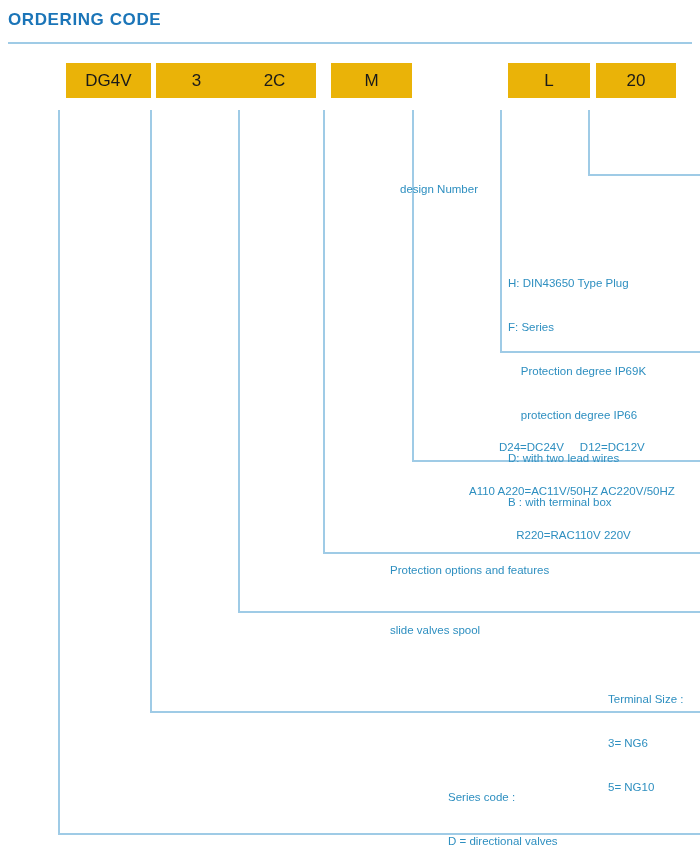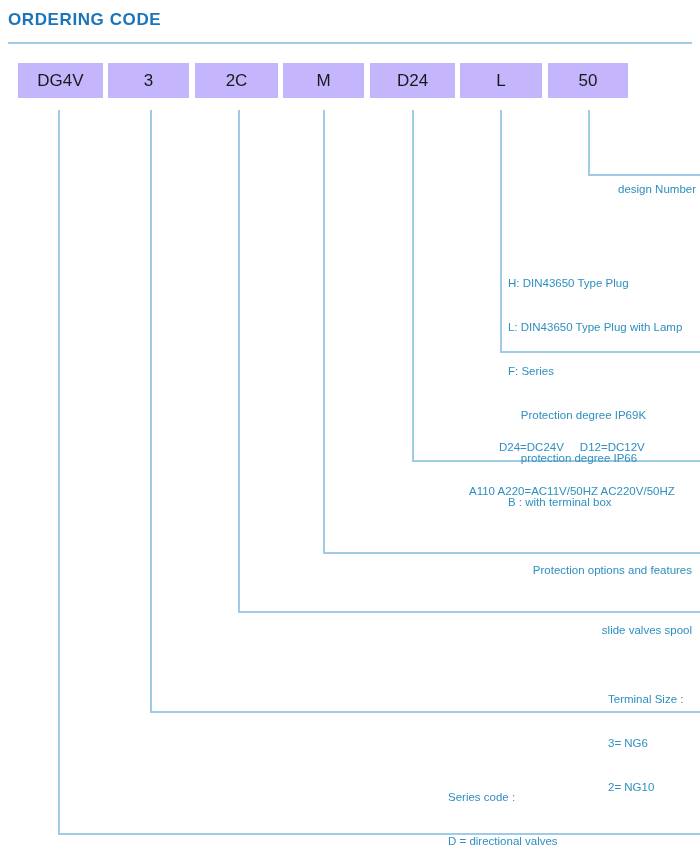--- a/index.html
+++ b/index.html
@@ -20,57 +20,57 @@
     color:#1b75b8;white-space:nowrap;
   }
   #title-rule{
     position:absolute;left:8px;top:42px;width:684px;height:2px;
     background:#9fcbe6;
   }
 
   
   .code-box{
     position:absolute;top:63px;height:35px;
-    background:#c4b5fd;
+    background:#eab308;
     color:#1a1a1a;
     font-size:17px;
     display:flex;align-items:center;justify-content:center;
     white-space:nowrap;
+    margin-left:48px;
   }
 
   
   .vline{position:absolute;width:2px;background:#9fcbe6;}
   .hline{position:absolute;height:2px;background:#9fcbe6;}
 
   
   .note{
     position:absolute;
     color:#2e8fc0;
     font-size:11.5px;
     line-height:14.6px;
     white-space:pre;
   }
-  .note.right{text-align:right;}
+  .note.right{text-align:left;}
   .note .ln{display:block;}
 </style>
 </head>
 <body>
 
 <div class="root">
 
   <div id="page-title">ORDERING CODE</div>
   <div id="title-rule"></div>
 
   <div class="code-box" style="left:18px;width:85px;">DG4V</div>
   <div class="code-box" style="left:108px;width:81px;">3</div>
-  <div class="code-box" style="left:195px;width:83px;">2C</div>
+  <div class="code-box" style="left:185px;width:83px;">2C</div>
   <div class="code-box" style="left:283px;width:81px;">M</div>
-  <div class="code-box" style="left:370px;width:85px;">D24</div>
   <div class="code-box" style="left:460px;width:82px;">L</div>
-  <div class="code-box" style="left:548px;width:80px;">50</div>
+  <div class="code-box" style="left:548px;width:80px;">20</div>
 
   <div class="vline" style="left:58px;top:110px;height:725px;"></div>
   <div class="vline" style="left:150px;top:110px;height:603px;"></div>
   <div class="vline" style="left:238px;top:110px;height:503px;"></div>
   <div class="vline" style="left:323px;top:110px;height:444px;"></div>
   <div class="vline" style="left:412px;top:110px;height:352px;"></div>
   <div class="vline" style="left:500px;top:110px;height:243px;"></div>
   <div class="vline" style="left:588px;top:110px;height:66px;"></div>
 
   <div class="hline" style="left:588px;top:174px;width:112px;"></div>
@@ -80,44 +80,45 @@
   <div class="hline" style="left:238px;top:611px;width:462px;"></div>
   <div class="hline" style="left:150px;top:711px;width:550px;"></div>
   <div class="hline" style="left:58px;top:833px;width:642px;"></div>
 
   <div class="note right" style="left:400px;top:153px;width:296px;">
     <span class="ln">design Number</span>
   </div>
 
   <div class="note" style="left:508px;top:247px;">
     <span class="ln">H: DIN43650 Type Plug</span>
-    <span class="ln">L: DIN43650 Type Plug with Lamp</span>
     <span class="ln">F: Series</span>
     <span class="ln">    Protection degree IP69K</span>
     <span class="ln">    protection degree IP66</span>
+    <span class="ln">D: with two lead wires</span>
     <span class="ln">B : with terminal box</span>
   </div>
 
   <div class="note" style="left:469px;top:411px;text-align:center;">
     <span class="ln">D24=DC24V     D12=DC12V</span>
     <span class="ln">A110 A220=AC11V/50HZ AC220V/50HZ</span>
+    <span class="ln"> R220=RAC110V 220V</span>
   </div>
 
   <div class="note right" style="left:390px;top:534px;width:302px;">
     <span class="ln">Protection options and features</span>
   </div>
 
   <div class="note right" style="left:390px;top:594px;width:302px;">
     <span class="ln">slide valves spool</span>
   </div>
 
   <div class="note" style="left:608px;top:663px;">
     <span class="ln">Terminal Size :</span>
     <span class="ln">3= NG6</span>
-    <span class="ln">2= NG10</span>
+    <span class="ln">5= NG10</span>
   </div>
 
   <div class="note" style="left:448px;top:761px;">
     <span class="ln">Series code :</span>
     <span class="ln">D = directional valves</span>
     
     
     
   </div>
 

